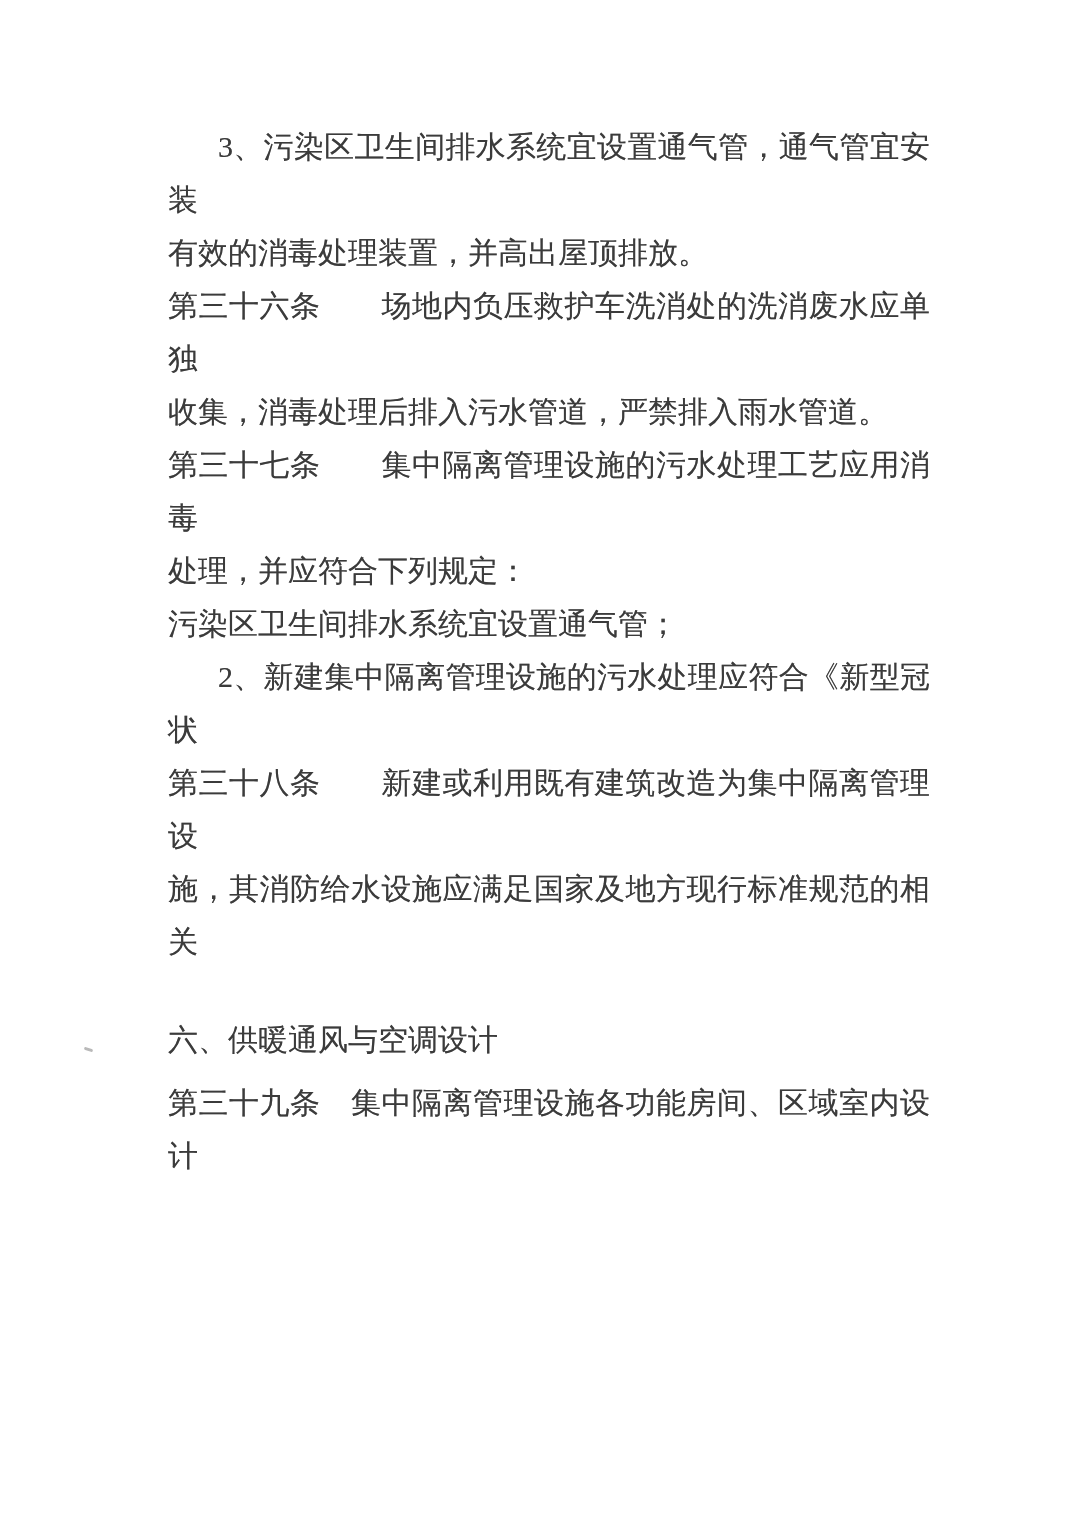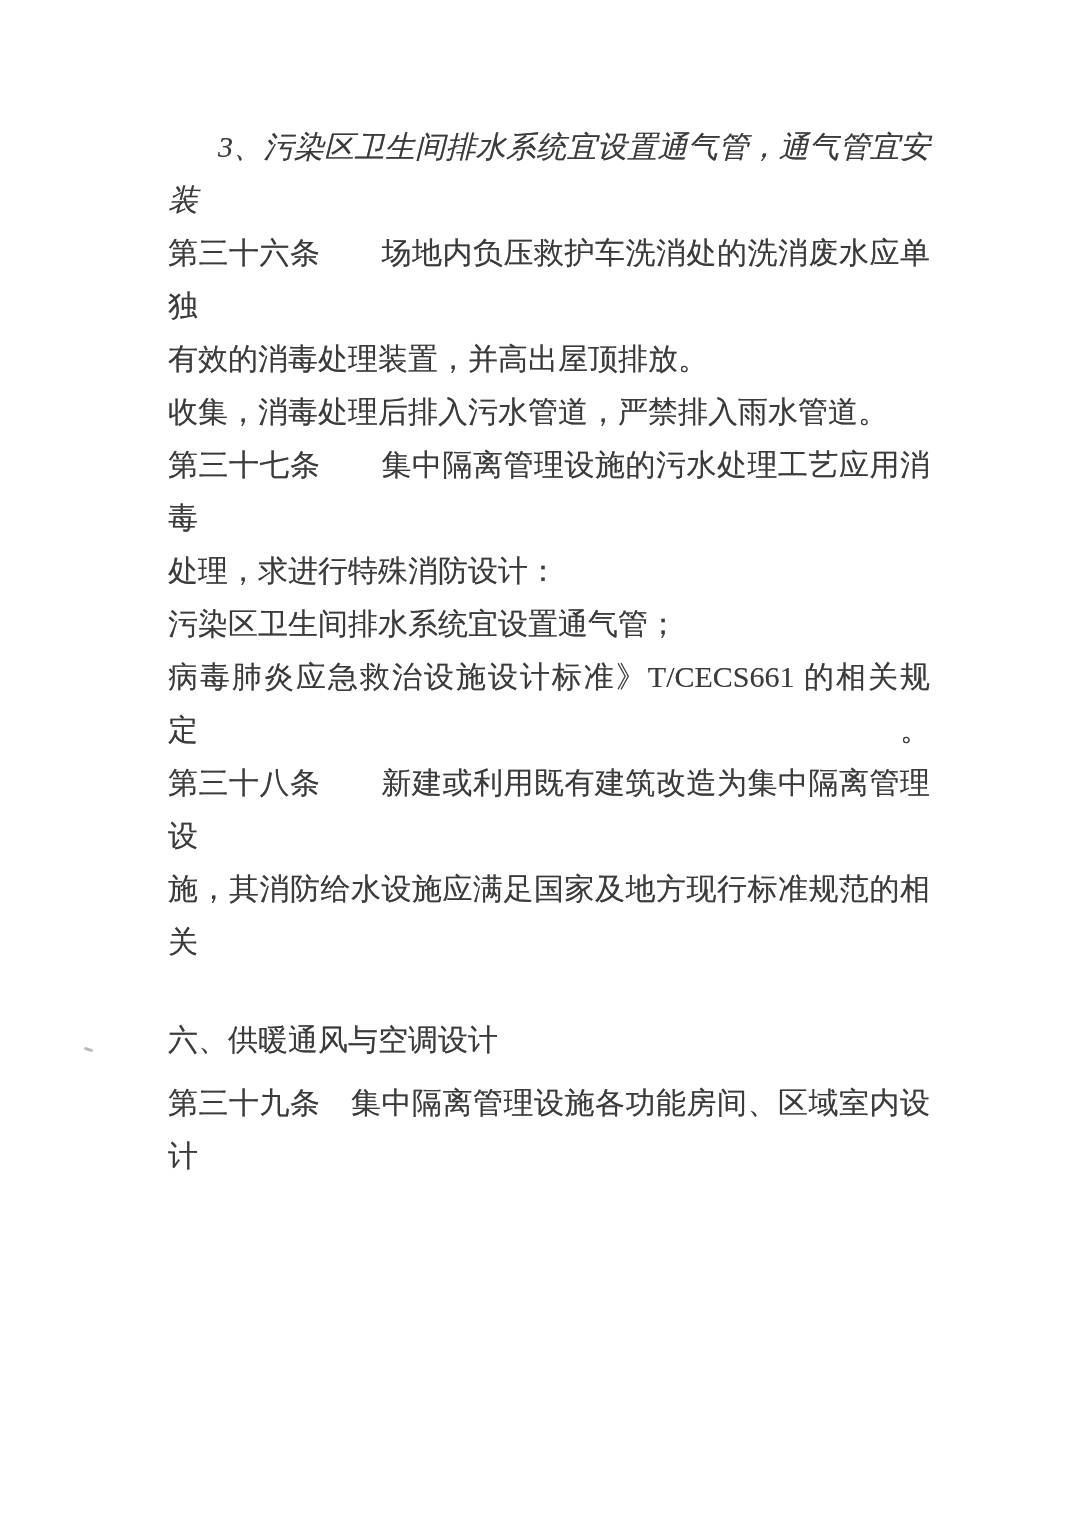--- a/index.html
+++ b/index.html
@@ -27,21 +27,20 @@
   .line {
     text-align: left;
     min-height: 53px;
   }
   .fill {
     text-align: justify;
     text-align-last: justify;
   }
   .indent {
     text-indent: 50px;
-    font-style: italic;
   }
   .mt45 { margin-top: 45px; font-family: Liberation Serif, serif; }
   .mt10 { margin-top: 10px; }
   .speck {
     position: absolute;
     left: 84px;
     top: 1048px;
     width: 9px;
     height: 3px;
     background: #b9b9b9;
@@ -49,25 +48,25 @@
     transform: rotate(18deg);
   }
 </style>
 </head>
 <body>
 
 <div class="speck"></div>
 
 <div class="doc">
   <div class="line fill indent">3、污染区卫生间排水系统宜设置通气管，通气管宜安装</div>
+  <div class="line">有效的消毒处理装置，并高出屋顶排放。</div>
   <div class="line fill">第三十六条　　场地内负压救护车洗消处的洗消废水应单独</div>
-  <div class="line">有效的消毒处理装置，并高出屋顶排放。</div>
   <div class="line">收集，消毒处理后排入污水管道，严禁排入雨水管道。</div>
   <div class="line fill">第三十七条　　集中隔离管理设施的污水处理工艺应用消毒</div>
-  <div class="line">处理，求进行特殊消防设计：</div>
+  <div class="line">处理，并应符合下列规定：</div>
   <div class="line">污染区卫生间排水系统宜设置通气管；</div>
-  <div class="line fill">病毒肺炎应急救治设施设计标准》T/CECS661 的相关规定。</div>
+  <div class="line fill indent">2、新建集中隔离管理设施的污水处理应符合《新型冠状</div>
   <div class="line fill">第三十八条　　新建或利用既有建筑改造为集中隔离管理设</div>
   <div class="line fill">施，其消防给水设施应满足国家及地方现行标准规范的相关</div>
   <div class="line mt45">六、供暖通风与空调设计</div>
   <div class="line fill mt10">第三十九条　集中隔离管理设施各功能房间、区域室内设计</div>
 
 </div>
 
 </body></html>

